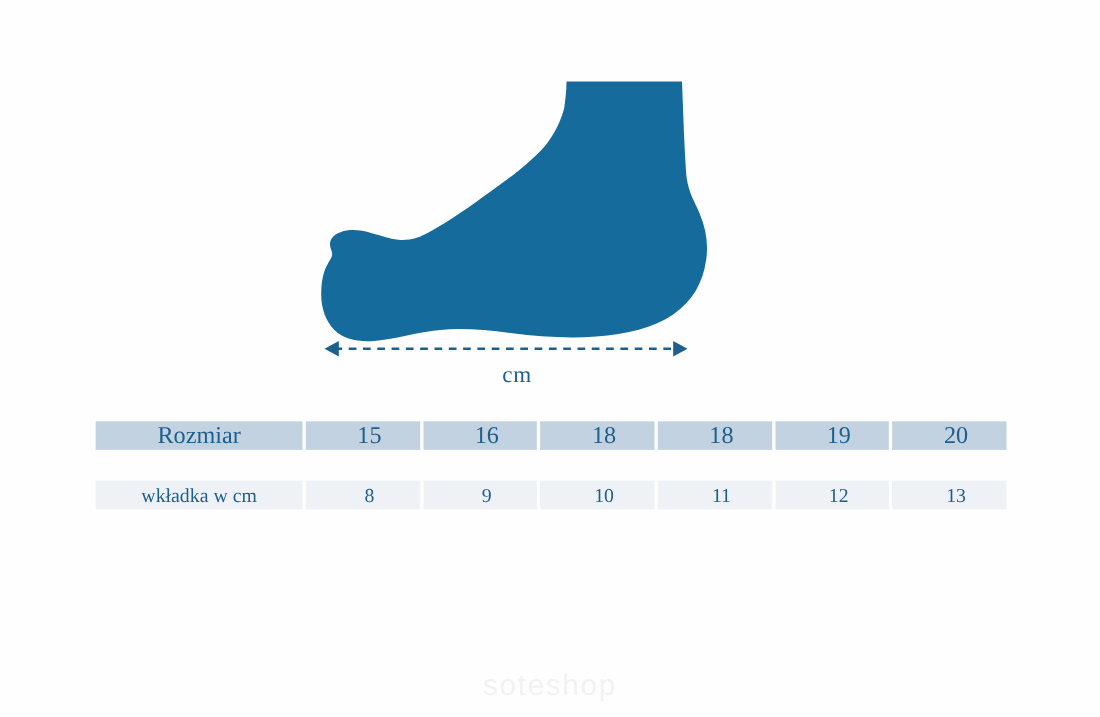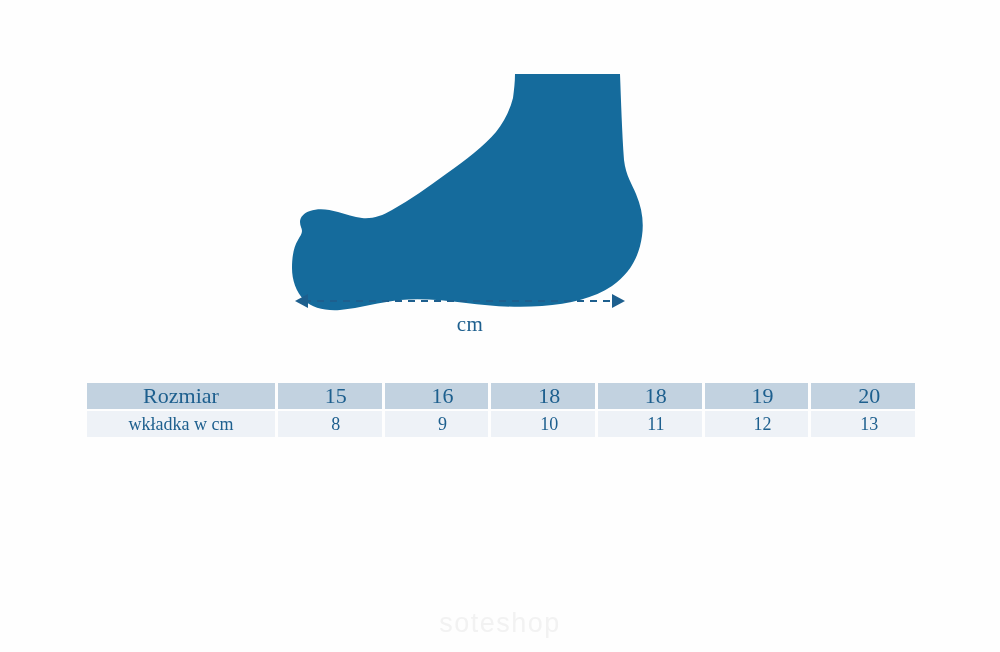--- a/index.html
+++ b/index.html
@@ -33,21 +33,21 @@
     height: 260px;
   }
   #foot-figure svg {
     display: block;
   }
 
   
   #measure-group {
     position: absolute;
     left: 280px;
-    top: 284px;
+    top: 300px;
     width: 380px;
     height: 56px;
   }
   #measure-group svg {
     display: block;
   }
   #measure-label {
     position: absolute;
     left: 0;
     top: 28px;
@@ -99,20 +99,21 @@
   .header-row .cell {
     background: #c2d2e0;
     font-size: 22px;
   }
   .header-row .cell.label-cell {
     font-size: 22px;
   }
   .data-row .cell {
     background: #eef2f7;
     font-size: 18px;
+    margin-top: 26px;
   }
   .data-row .cell.label-cell {
     font-size: 18px;
   }
 
   
   #watermark {
     position: absolute;
     left: 0;
     top: 608px;

